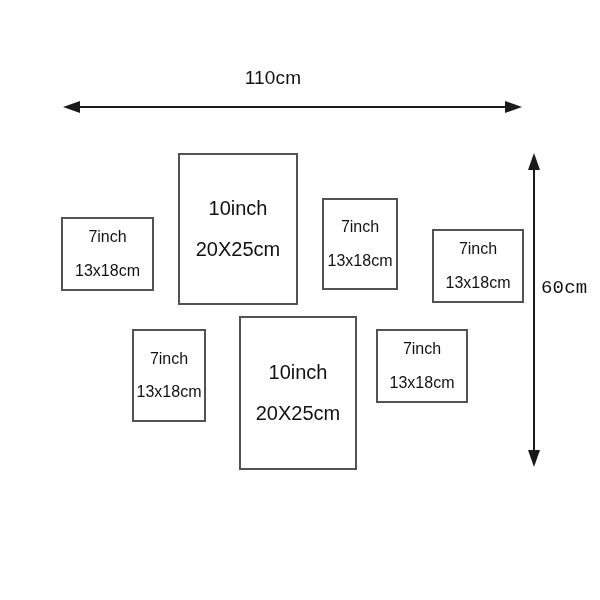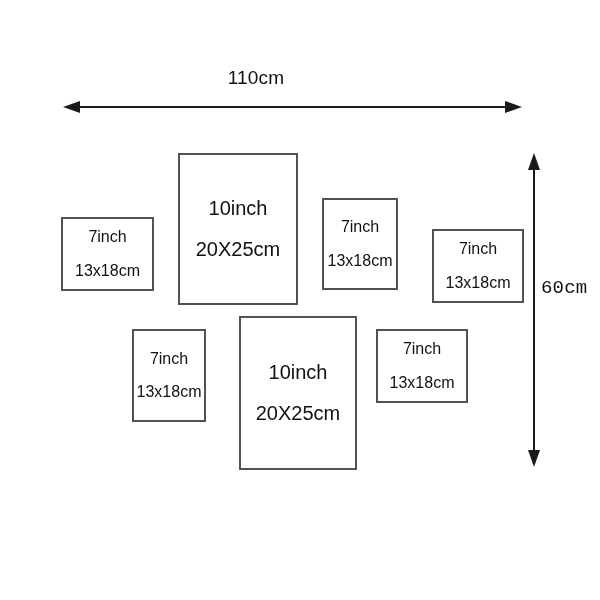--- a/index.html
+++ b/index.html
@@ -23,21 +23,21 @@
     height: 600px;
   }
   .dim-label {
     position: absolute;
     color: #111111;
     font-size: 19px;
     letter-spacing: 0.2px;
     white-space: nowrap;
   }
   .dim-label.width {
-    left: 206px;
+    left: 223px;
     top: 67px;
     width: 100px;
     text-align: center;
   }
   .dim-label.height {
     left: 541px;
     top: 277px;
     font-family: Liberation Mono, monospace;
   }
   .frame {

